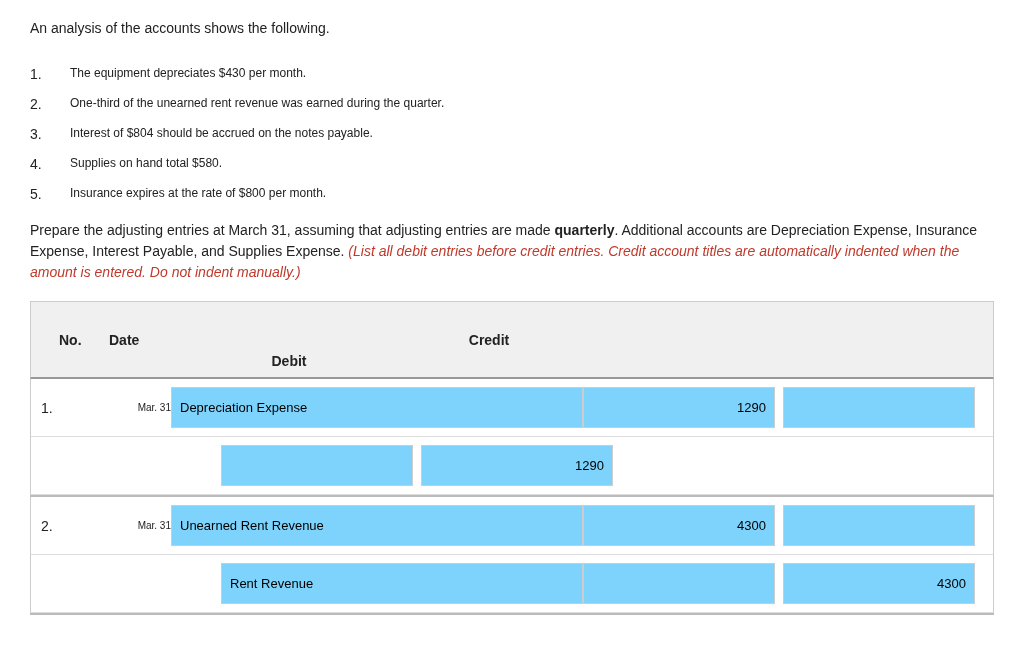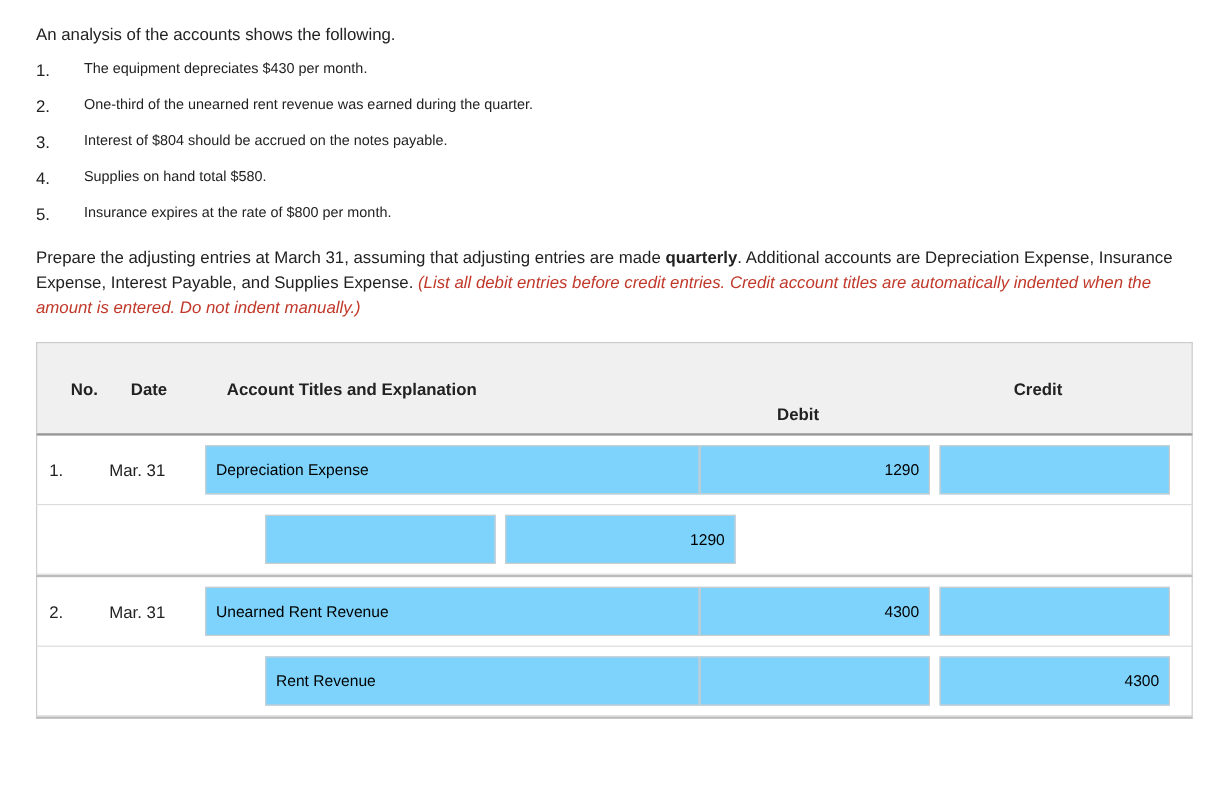--- a/index.html
+++ b/index.html
@@ -4,21 +4,21 @@
   <style>
     * { box-sizing: border-box; margin: 0; padding: 0; }
     body {
       font-family: Arial, sans-serif;
       font-size: 14px;
       background: #fff;
       color: #222;
       padding: 20px 30px;
     }
     .intro-text {
-      margin-bottom: 14px;
+      margin-bottom: 30px;
       font-size: 14px;
     }
     .numbered-list {
       margin: 0 0 18px 0;
       padding: 0;
       list-style: none;
     }
     .numbered-list li {
       display: flex;
       margin-bottom: 14px;
@@ -72,21 +72,22 @@
     .table-row.credit-row {
       padding: 8px 10px;
       padding-left: 60px;
     }
     .cell-no {
       width: 50px;
       font-size: 14px;
     }
     .cell-date {
       width: 80px;
-      font-size: 14px;
+      font-size: 10px;
+      text-align: right;
     }
     .cell-account {
       flex: 1;
     }
     .cell-debit {
       width: 200px;
       display: flex;
       justify-content: flex-end;
       padding-right: 8px;
     }
@@ -145,21 +146,20 @@
   </li>
 </ul>
 
 <p class="instructions">
   <span>Prepare the adjusting entries at March 31, assuming that adjusting entries are made </span><strong>quarterly</strong><span>. Additional accounts are Depreciation Expense, Insurance Expense, Interest Payable, and Supplies Expense. </span><span class="italic-red">(List all debit entries before credit entries. Credit account titles are automatically indented when the amount is entered. Do not indent manually.)</span>
 </p>
 
 <div class="table-header">
   <div class="col-no">No.</div>
   <div class="col-date">Date</div>
-  <div class="col-account">Account Titles and Explanation</div>
   <div class="col-debit">Debit</div>
   <div class="col-credit">Credit</div>
 </div>
 
 <div class="entry-group">
   <div class="table-row entry-row">
     <div class="cell-no">1.</div>
     <div class="cell-date">Mar. 31</div>
     <div class="cell-account">
       <input type="text" value="Depreciation Expense" style="">

